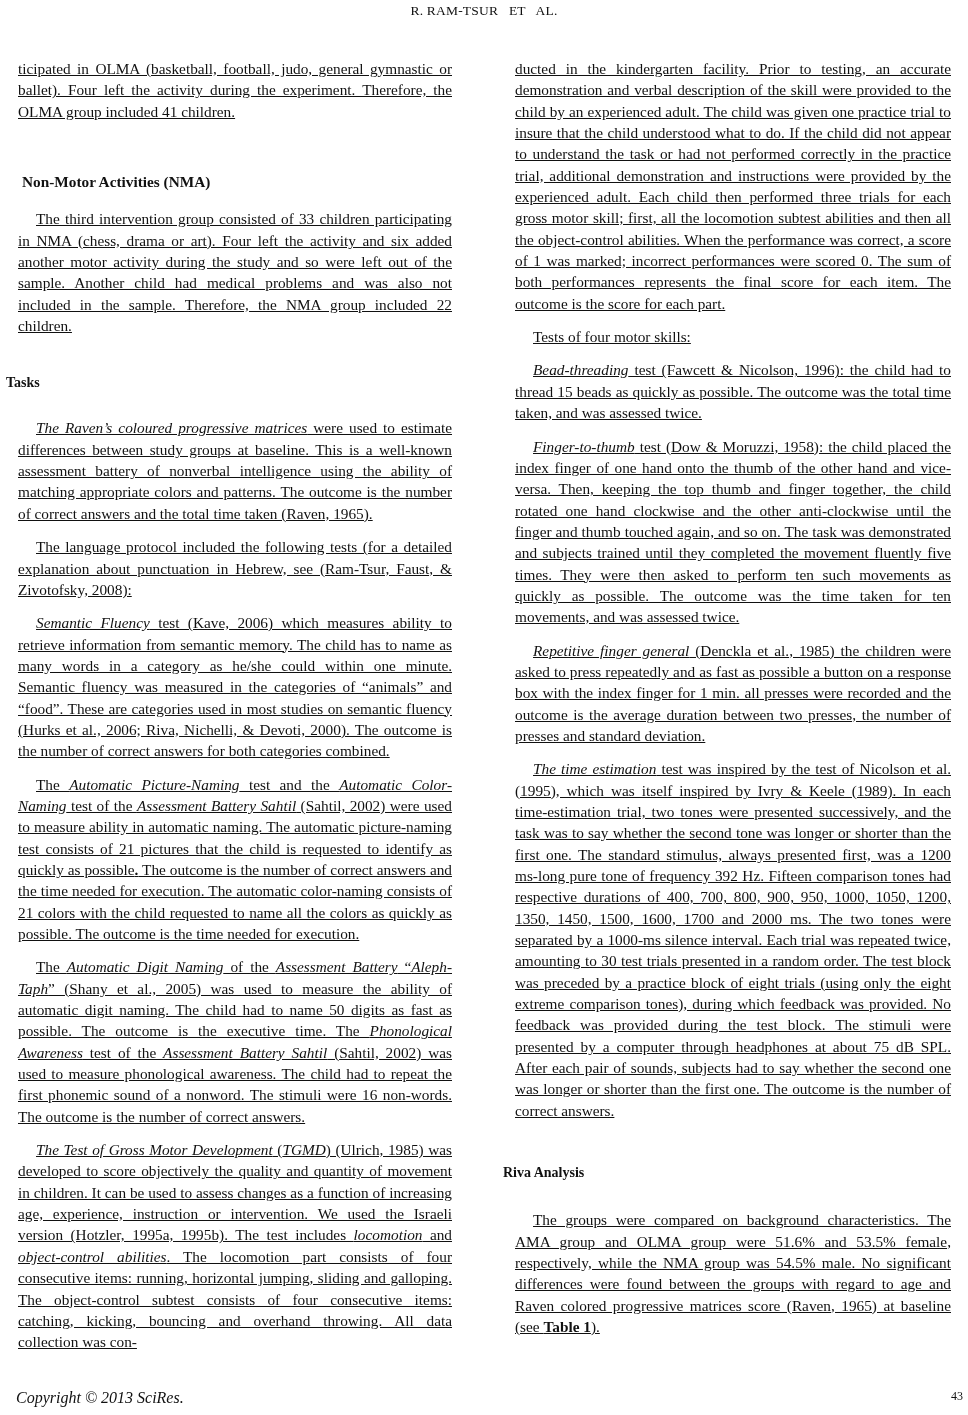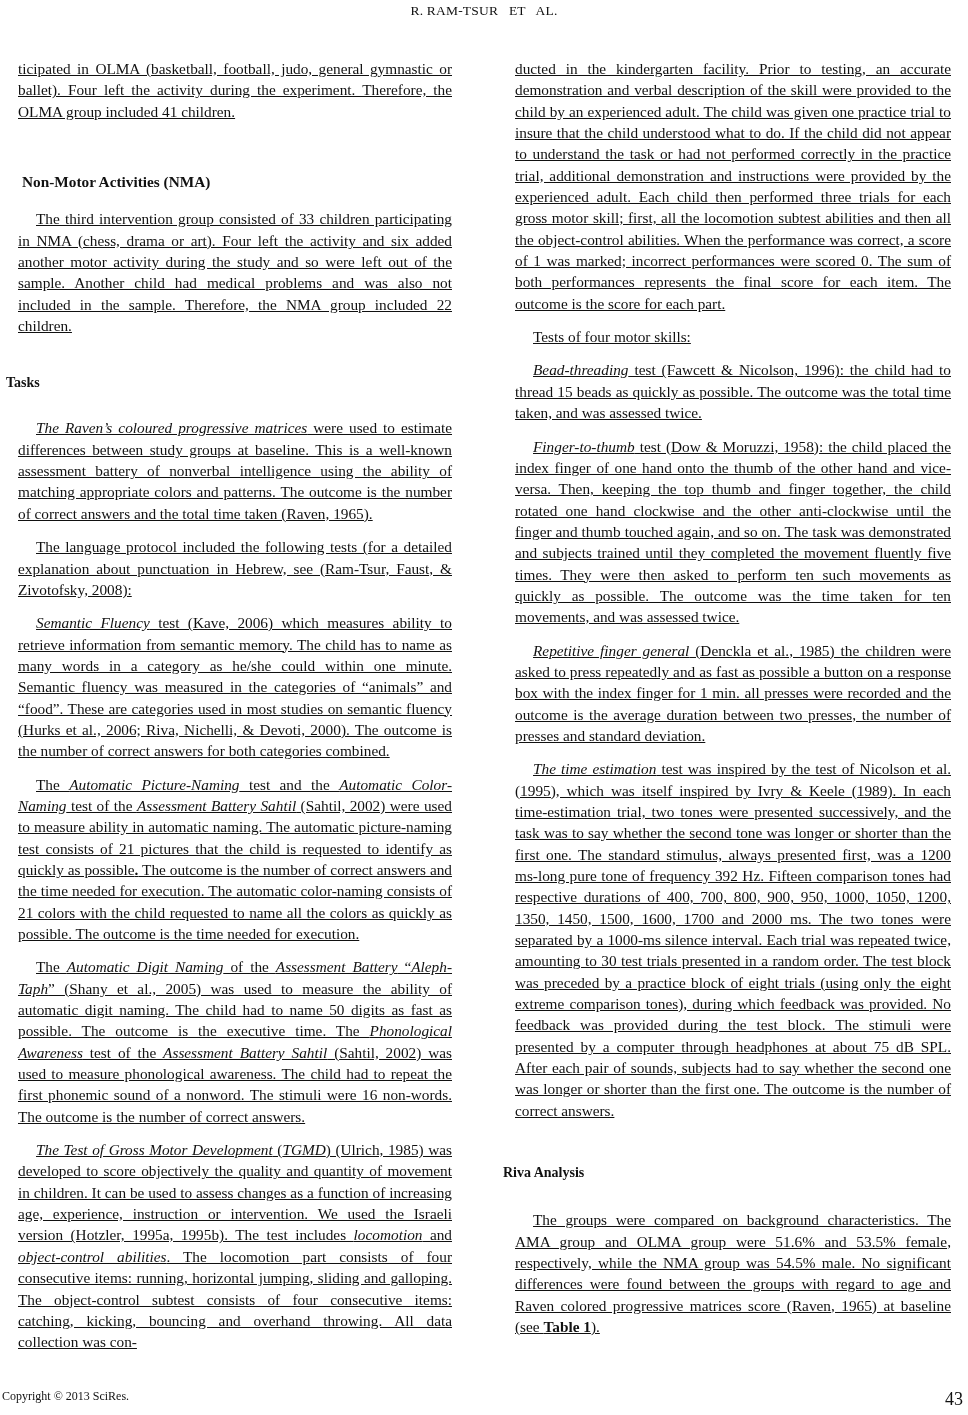--- a/index.html
+++ b/index.html
@@ -57,29 +57,30 @@
     }
     .gap-small { height: 21px; }
     .gap-head-before { height: 23px; }
     .gap-head-after { height: 10px; }
     .gap-da-before { height: 28px; }
     .gap-da-after { height: 12px; }
     i { font-style: italic; }
     b { font-weight: bold; }
     .footer-left {
       position: absolute;
-      left: 2px;
+      left: 16px;
       top: 1389px;
-      font-size: 12px;
+      font-size: 16px;
+      font-style: italic;
     }
     .footer-right {
       position: absolute;
       right: 5px;
       top: 1389px;
-      font-size: 18px;
+      font-size: 12px;
     }
   </style>
 </head>
 <body>
 
 <div class="running-head"><span>R. RAM-TSUR</span><span>   </span><span>ET</span><span>   </span><span>AL.</span></div>
 
 <div class="column col-left">
   <p class="noindent">ticipated in OLMA (basketball, football, judo, general gymnastic or ballet). Four left the activity during the experiment. Therefore, the OLMA group included 41 children.</p>
 

